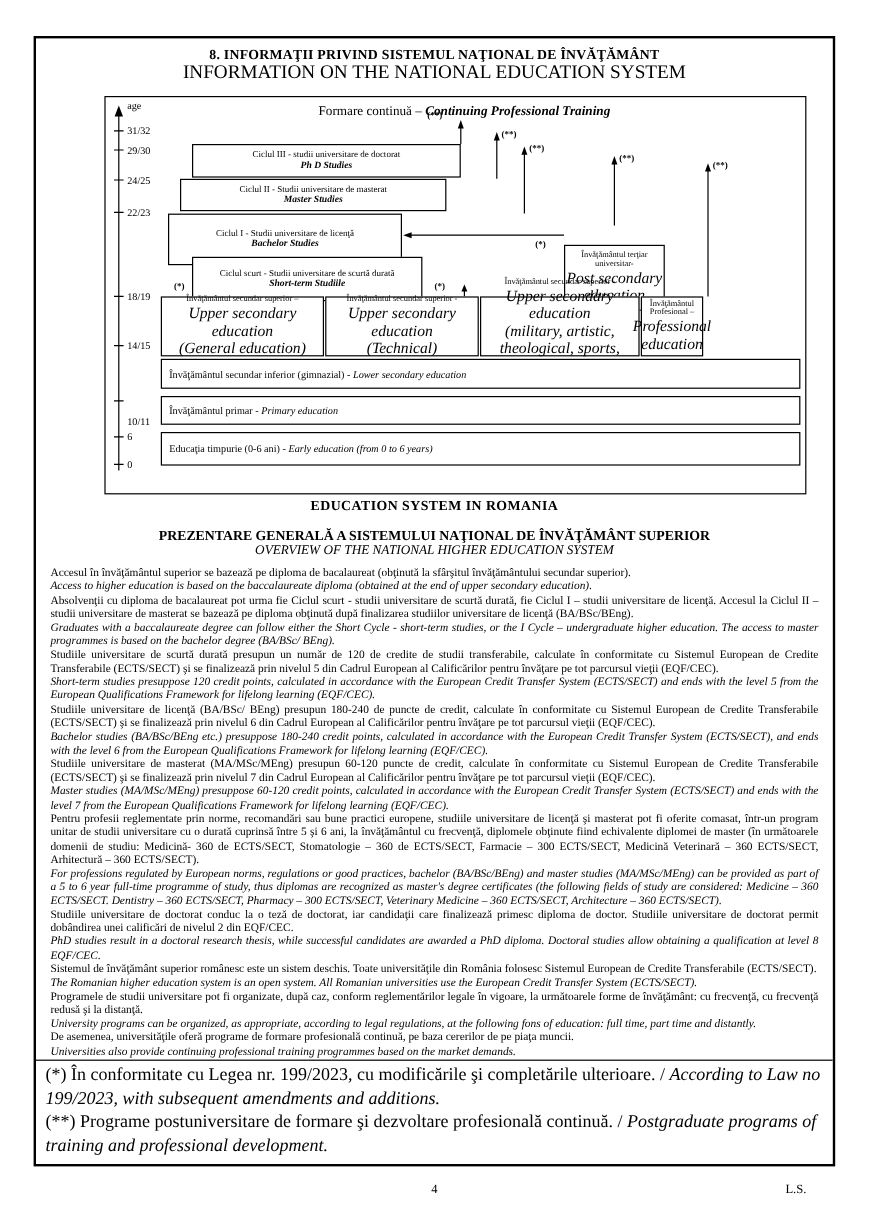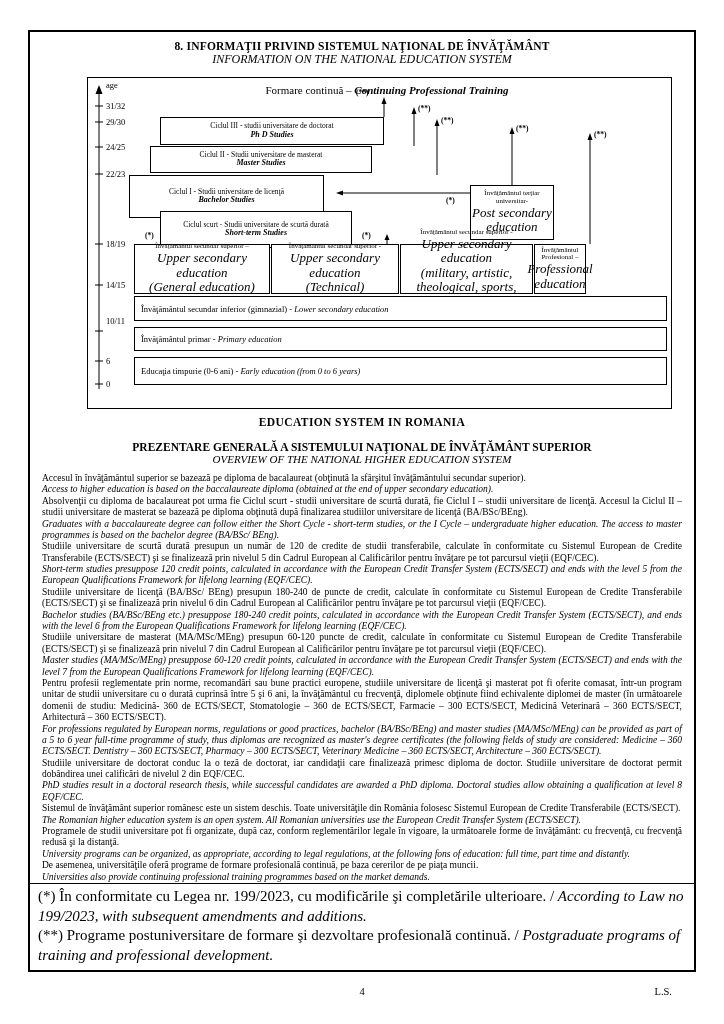--- a/index.html
+++ b/index.html
@@ -5,54 +5,54 @@
   * { margin:0; padding:0; box-sizing:border-box; }
   html,body { width:724px; height:1024px; background:#fff; color:#000;
     font-family:"Liberation Serif","DejaVu Serif",serif; }
   body { position:relative; overflow:hidden; }
 
   .frame { position:absolute; left:28px; top:30px; width:668px; height:942px;
     border:2px solid #000; padding:8px 12px 0; display:flex; flex-direction:column; overflow:hidden; }
 
   .doc-title { text-align:center; }
   .doc-title .ro-t { font-weight:bold; font-size:11.5px; letter-spacing:.2px; }
-  .doc-title .en-t { font-style:italic; font-size:12px; }
+  .doc-title .en-t { font-size:16px; }
 
   
   .diagram { position:relative; height:336px; margin-top:10px; }
   .dbox { position:absolute; left:45px; top:0; width:585px; height:332px; border:1px solid #000; }
   .overlay { position:absolute; left:0; top:0; }
   .overlay line { stroke:#000; stroke-width:1; }
   .overlay polygon { fill:#000; }
 
   .age-label { position:absolute; left:64px; top:3px; font-size:8.5px; }
   .tick { position:absolute; left:64px; font-size:8.5px; }
   .t0{top:24px}.t1{top:40px}.t2{top:65px}.t3{top:92px}.t4{top:162px}
-  .t5{top:203px}.t6{top:239px}.t7{top:279px}.t8{top:302px}
+  .t5{top:203px}.t6{top:266px}.t7{top:279px}.t8{top:302px}
 
   .cont-label { position:absolute; left:160px; top:7px; width:370px; text-align:center; font-size:11px; }
   .cont-label i { font-weight:bold; }
 
   .mk { position:absolute; font-size:7.5px; font-weight:bold; }
   .m1{left:314px;top:11px}.m2{left:376px;top:27px}.m3{left:399px;top:39px}
   .m4{left:474px;top:47px}.m5{left:552px;top:53px}
   .s1{left:103px;top:154px}.s2{left:320px;top:154px}.s3{left:404px;top:119px}
 
   .bx { position:absolute; border:1px solid #000; background:#fff; display:flex; flex-direction:column;
     align-items:center; justify-content:center; text-align:center; line-height:1.12; padding:1px; }
   .bx .l1 { font-size:7.5px; }
   .bx .l2 { font-size:8px; font-weight:bold; font-style:italic; }
   .bx .r1 { font-size:7px; }
   .bx .r2 { font-size:13px; font-style:italic;font-family:Liberation Serif, serif; }
 
   .cycle3{left:118px;top:40px;width:224px;height:28px}
   .cycle2{left:108px;top:69px;width:222px;height:27px}
-  .cycle1{left:87px;top:98px;width:195px;height:43px}
+  .cycle1{left:98px;top:98px;width:195px;height:43px}
   .shortc{left:118px;top:134px;width:192px;height:37px}
-  .tert{left:428px;top:108px;width:84px;height:55px}
+  .tert{left:428px;top:124px;width:84px;height:55px}
   .upA{left:92px;top:167px;width:136px;height:50px}
   .upB{left:229px;top:167px;width:128px;height:50px}
   .upC{left:358px;top:167px;width:133px;height:50px}
   .upD{left:492px;top:167px;width:52px;height:50px}
 
   .row { position:absolute; border:1px solid #000; background:#fff; display:flex; align-items:center;
     padding-left:6px; font-size:8.5px; }
   .row i { font-style:italic; }
   .rlow{left:92px;top:219px;width:533px;height:25px}
   .rpri{left:92px;top:250px;width:533px;height:24px}
@@ -153,21 +153,21 @@
     <div class="bx cycle2">
       <span class="l1">Ciclul II - Studii universitare de masterat</span>
       <span class="l2">Master Studies</span>
     </div>
     <div class="bx cycle1">
       <span class="l1">Ciclul I - Studii universitare de licenţă</span>
       <span class="l2">Bachelor Studies</span>
     </div>
     <div class="bx shortc">
       <span class="l1">Ciclul scurt - Studii universitare de scurtă durată</span>
-      <span class="l2">Short-term Studies</span>
+      <span class="l2">Short-term Studiile</span>
     </div>
     <div class="bx tert">
       <span class="r1">Învăţământul terţiar universitar-</span>
       <span class="r2">Post secondary education</span>
     </div>
 
     <div class="bx upA">
       <span class="r1">Învăţământul secundar superior –</span>
       <span class="r2">Upper secondary education</span>
       <span class="r2">(General education)</span>

